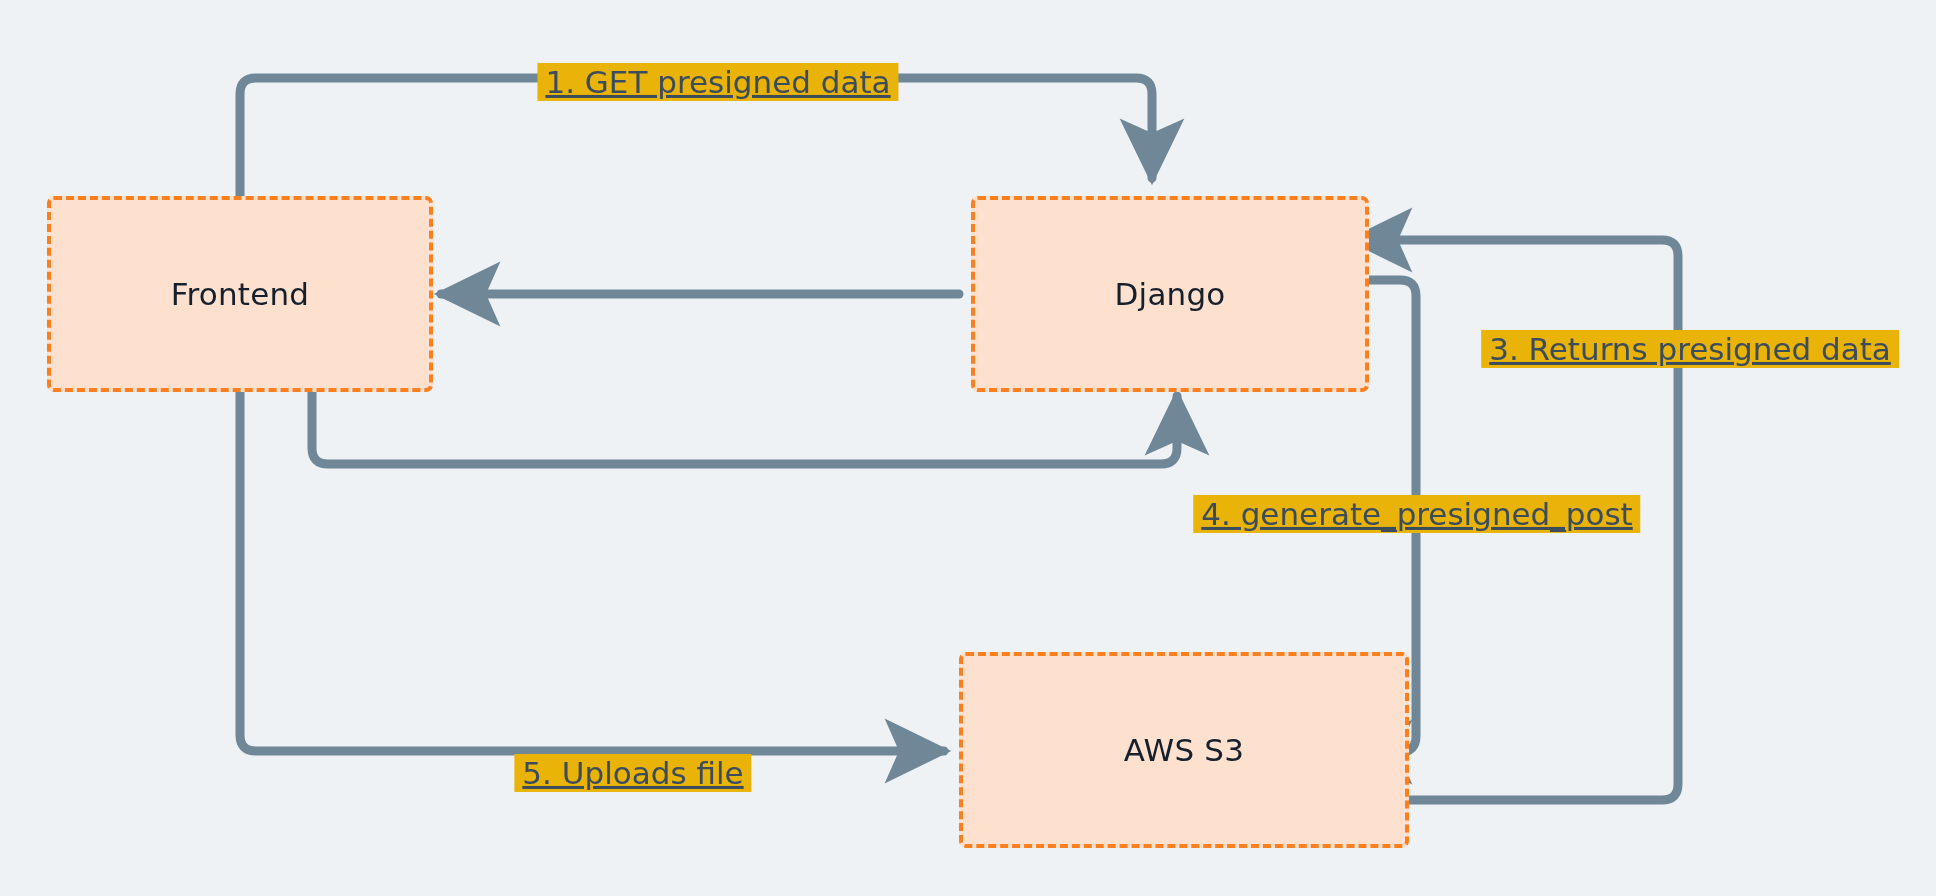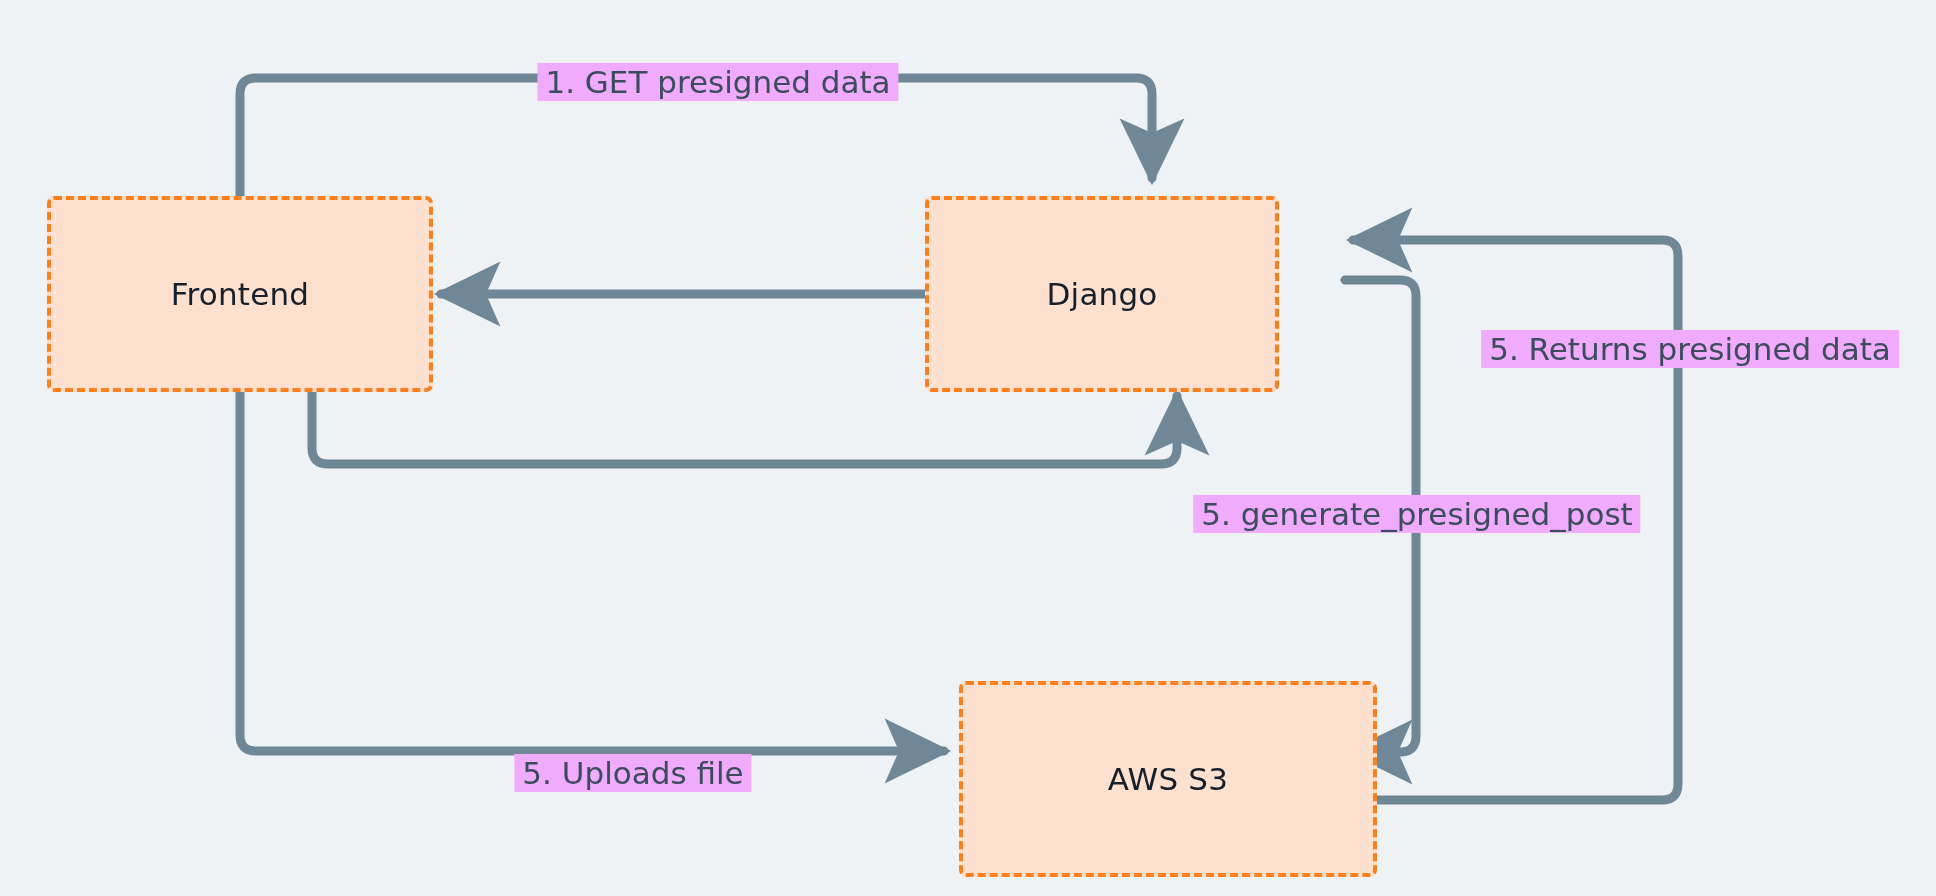--- a/index.html
+++ b/index.html
@@ -40,25 +40,26 @@
     color: #16202c;
     letter-spacing: 0.2px;
     white-space: pre;
   }
   .edge-label {
     position: absolute;
     font-family: "DejaVu Sans", sans-serif;
     font-size: 31px;
     color: #3b4c5c;
     white-space: pre;
-    background: #f0abfc;
+    background: #eab308;
     line-height: 1.1;
     padding: 2px 8px;
     transform: translate(-50%, -50%);
     text-align: center;
+    text-decoration: underline;
   }
 </style>
 </head>
 <body>
 
 <div id="canvas">
 
   <svg id="diagram-svg" viewBox="0 0 1936 896">
     <defs>
       <marker id="arrowhead" markerWidth="9" markerHeight="9" refX="7.2" refY="4.5" orient="auto" markerUnits="strokeWidth">
@@ -76,31 +77,31 @@
 
     <path d="M 1345 280 L 1400 280 Q 1416 280 1416 296 L 1416 736 Q 1416 752 1400 752 L 1353 752" fill="none" stroke="#6f8796" stroke-width="9" stroke-linecap="round" marker-end="url(#arrowhead)"></path>
 
     <path d="M 1345 800 L 1662 800 Q 1678 800 1678 784 L 1678 256 Q 1678 240 1662 240 L 1353 240" fill="none" stroke="#6f8796" stroke-width="9" stroke-linecap="round" marker-end="url(#arrowhead)"></path>
   </svg>
 
   <div class="node-box" style="left:47px; top:196px; width:386px; height:196px;">
     <span class="node-label">Frontend</span>
   </div>
 
-  <div class="node-box" style="left:925px; top:196px; width:354px; height:196px;">
+  <div class="node-box" style="left:971px; top:196px; width:398px; height:196px;">
     <span class="node-label">Django</span>
   </div>
 
-  <div class="node-box" style="left:959px; top:652px; width:418px; height:196px;margin-top:29px;">
+  <div class="node-box" style="left:959px; top:652px; width:450px; height:196px;">
     <span class="node-label">AWS S3</span>
   </div>
 
   <div class="edge-label" style="left:718px; top:82px;">1. GET presigned data</div>
 
-  <div class="edge-label" style="left:1417px; top:514px;">5. generate_presigned_post</div>
+  <div class="edge-label" style="left:1417px; top:514px;">4. generate_presigned_post</div>
 
-  <div class="edge-label" style="left:1690px; top:349px;">5. Returns presigned data</div>
+  <div class="edge-label" style="left:1690px; top:349px;">3. Returns presigned data</div>
 
 
   <div class="edge-label" style="left:633px; top:751px;margin-top:22px;">5. Uploads file</div>
 
 
 </div>
 
 </body></html>

